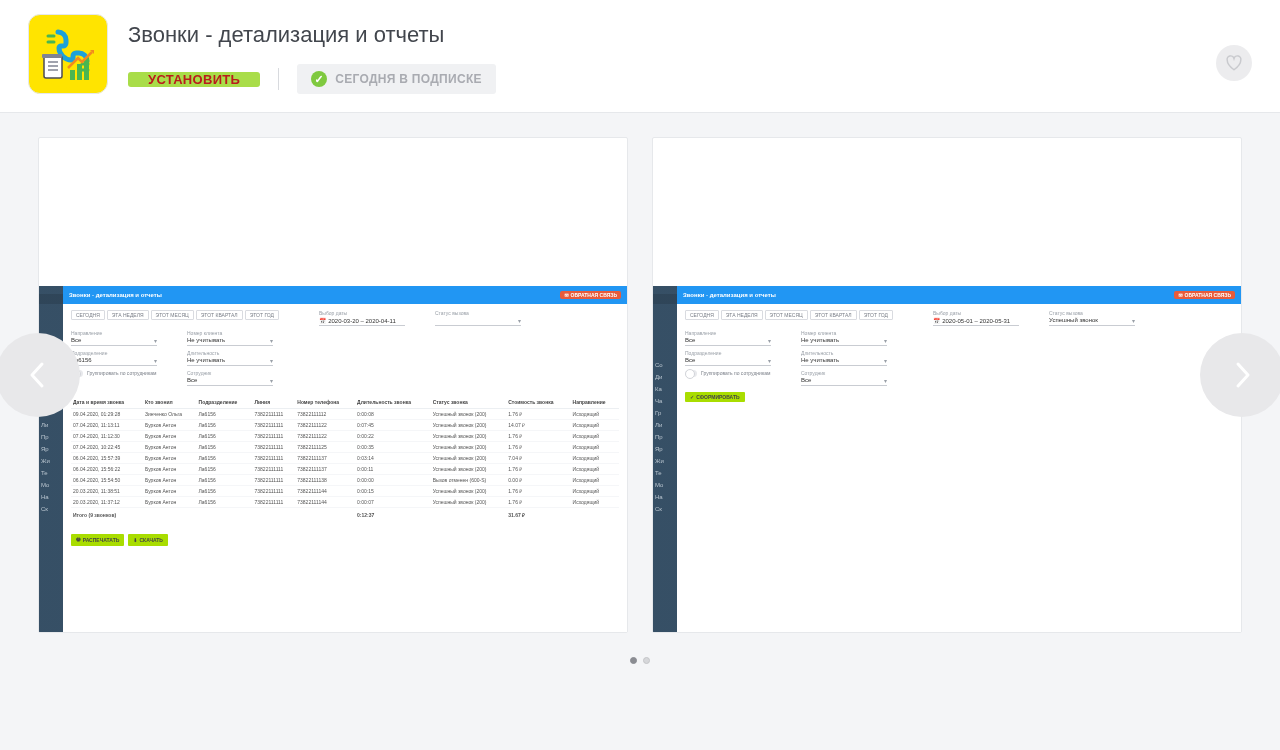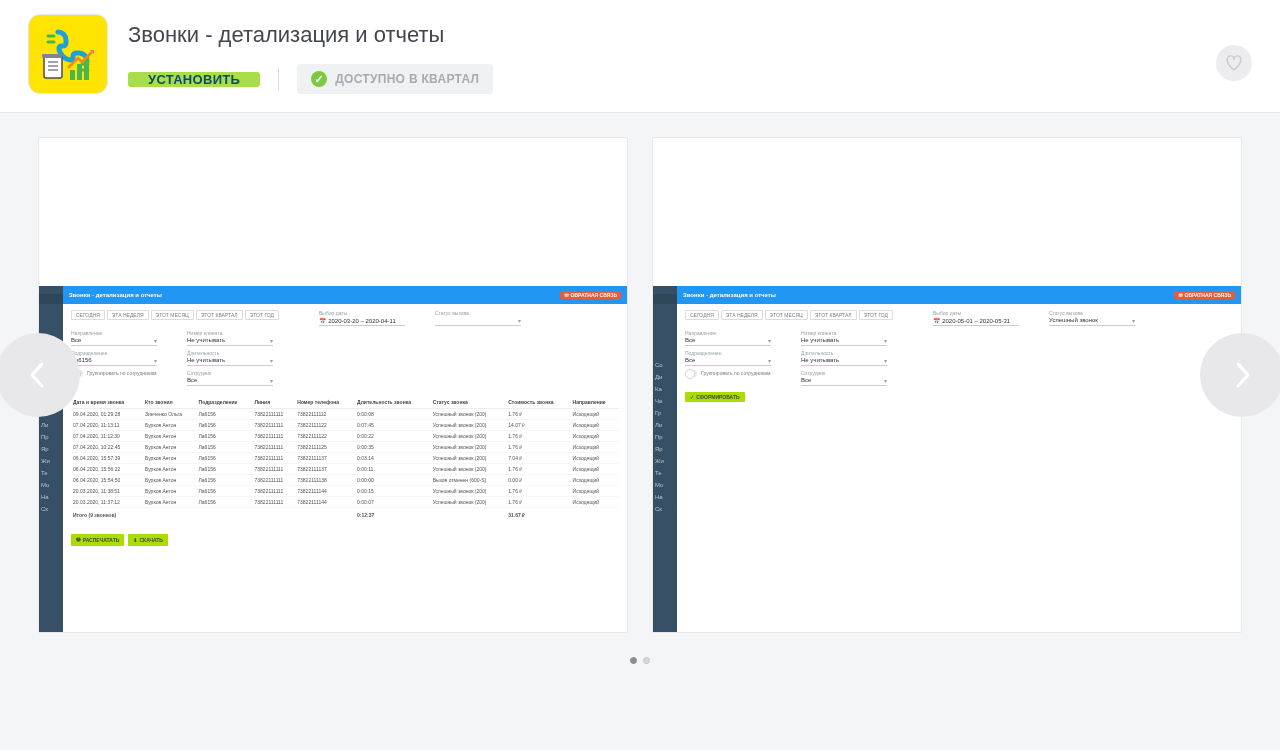--- a/index.html
+++ b/index.html
@@ -31,21 +31,21 @@
     overflow: hidden;
   }
   .app-icon svg { width: 72px; height: 72px; }
   .header-main { flex: 1; }
   .app-title {
     font-size: 22px; font-weight: 500; color: #42464d;
     margin-top: 8px; margin-bottom: 16px;
   }
   .header-actions { display: flex; align-items: center; gap: 18px; }
   .install-btn {
-    background: #a9dd49; color: #0c4a6e; font-weight: 600;
+    background: #a9dd49; color: #b91c1c; font-weight: 600;
     border: none; border-radius: 3px; padding: 0 20px;
     font-size: 13px; letter-spacing: .3px; cursor: pointer;
   }
   .divider-v {
     width: 1px; height: 22px; background: #d8dade;
   }
   .sub-badge {
     display: flex; align-items: center; gap: 8px;
     background: #f0f1f3; border-radius: 3px;
     padding: 7px 14px; color: #a9abb1; font-size: 12px;
@@ -194,21 +194,21 @@
       <path d="M58 32 l4 0 l0 4 z" fill="#f28b1e"></path>
     </svg>
   </div>
   <div class="header-main">
     <div class="app-title">Звонки - детализация и отчеты</div>
     <div class="header-actions">
       <button class="install-btn">УСТАНОВИТЬ</button>
       <div class="divider-v"></div>
       <div class="sub-badge">
         <span class="check-circle">✓</span>
-        <span>ДОСТУПНО В КВАРТАЛ</span>
+        <span>СЕГОДНЯ В ПОДПИСКЕ</span>
       </div>
     </div>
   </div>
   <div class="heart-btn">
     <svg viewBox="0 0 24 24">
         <path d="M12 21 C12 21 3 14 3 8.5 A4.5 4.5 0 0 1 12 6 A4.5 4.5 0 0 1 21 8.5 C21 14 12 21 12 21 Z"></path>
       </svg>
   </div>
 </div>
 

